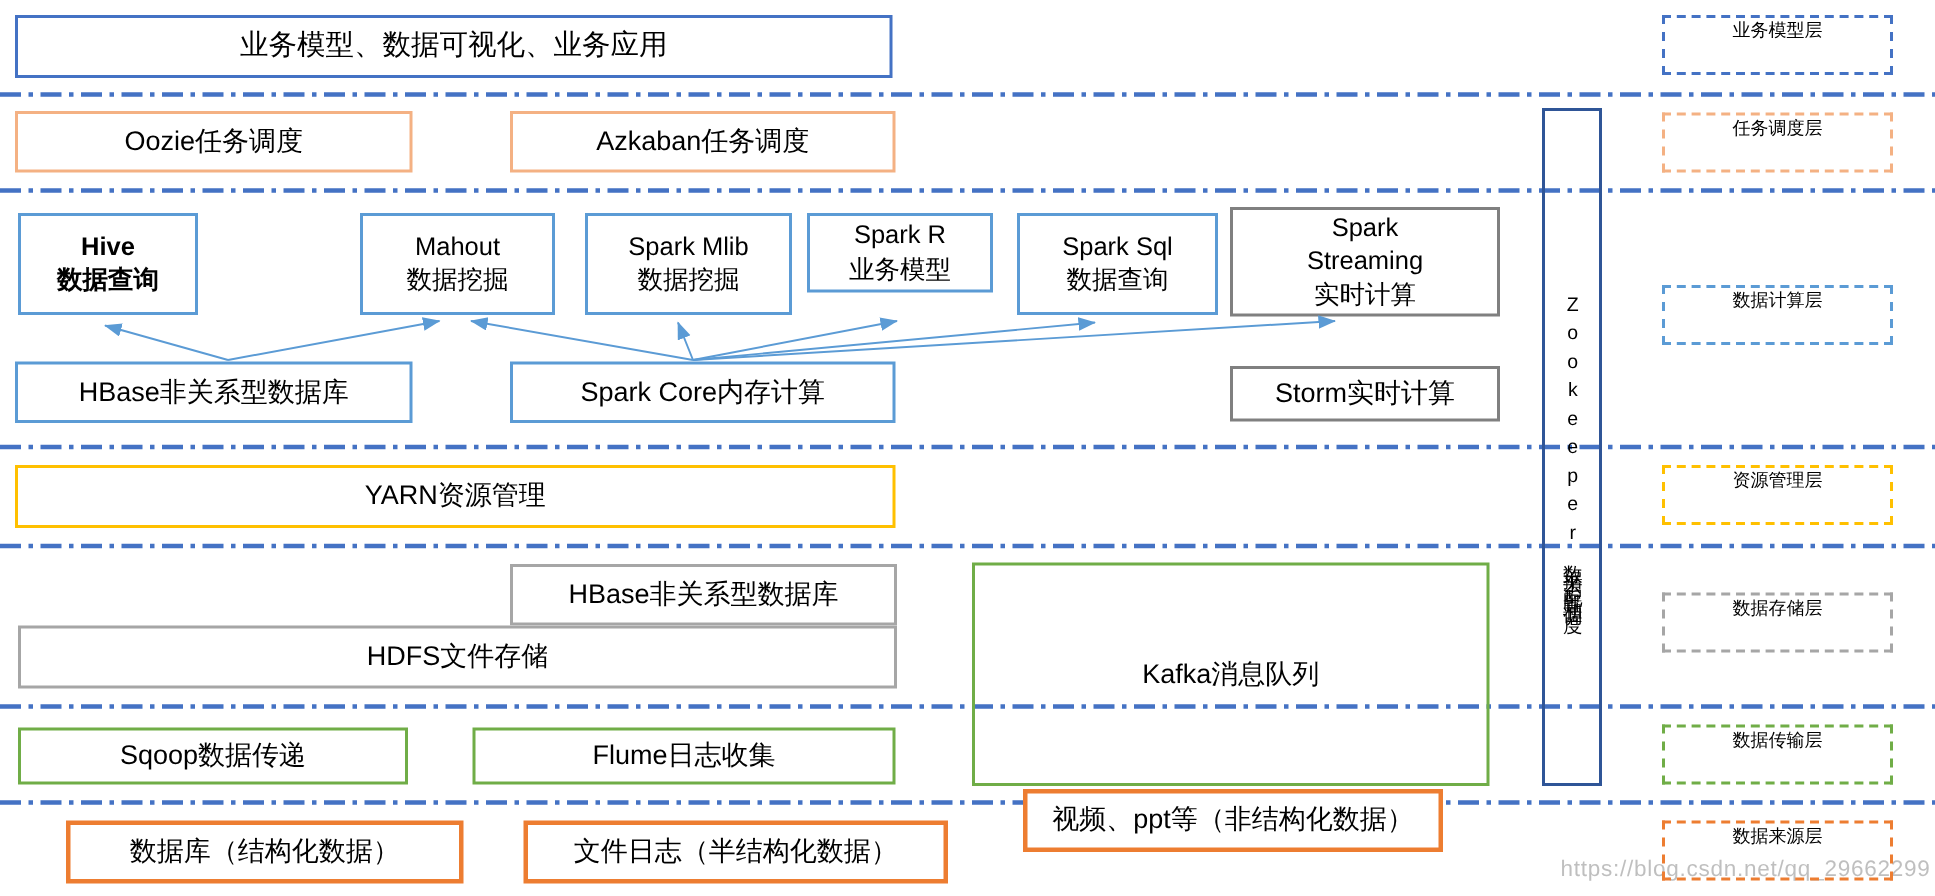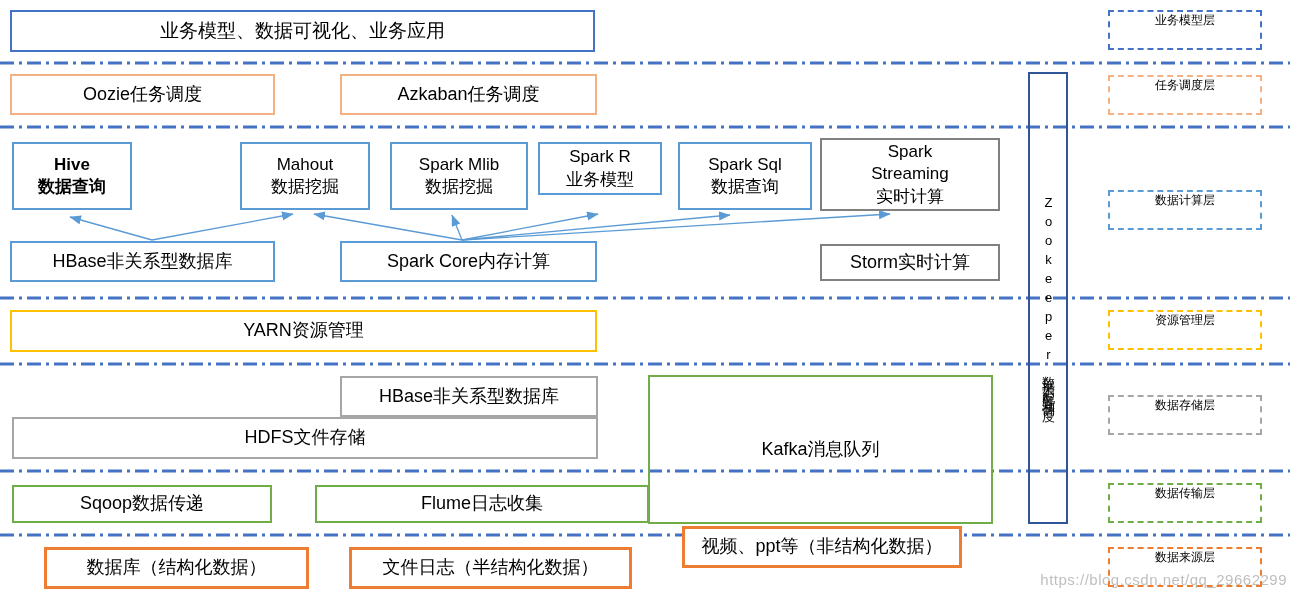--- a/index.html
+++ b/index.html
@@ -61,21 +61,21 @@
   #spark-sql       {left:678px; top:142px; width:134px; height:68px; font-size:17px;}
   #spark-streaming {left:820px; top:138px; width:180px; height:73px; font-size:17px;line-height:1.32;}
   #mapreduce       {left:10px;  top:241px; width:265px; height:41px;}
   #spark-core      {left:340px; top:241px; width:257px; height:41px;}
   #storm           {left:820px; top:244px; width:180px; height:37px;}
   #yarn            {left:10px;  top:310px; width:587px; height:42px;}
   #hbase           {left:340px; top:376px; width:258px; height:41px;}
   #hdfs            {left:12px;  top:417px; width:586px; height:42px;}
   #kafka           {left:648px; top:375px; width:345px; height:149px;}
   #sqoop           {left:12px;  top:485px; width:260px; height:38px;}
-  #flume           {left:315px; top:485px; width:334px; height:38px;}
+  #flume           {left:315px; top:485px; width:282px; height:38px;}
   #db-source       {left:10px;  top:547px; width:265px; height:42px;}
   #file-source     {left:315px; top:547px; width:283px; height:42px;}
   #media-source    {left:648px; top:526px; width:280px; height:42px;}
   
   #ll-business {top:10px;  border-color:#4472C4;}
   #ll-schedule {top:75px;  border-color:#F4B183;}
   #ll-compute  {top:190px; border-color:#5B9BD5;}
   #ll-resource {top:310px; border-color:#FFC000;}
   #ll-storage  {top:395px; border-color:#A6A6A6;}
   #ll-transport{top:483px; border-color:#70AD47;}

